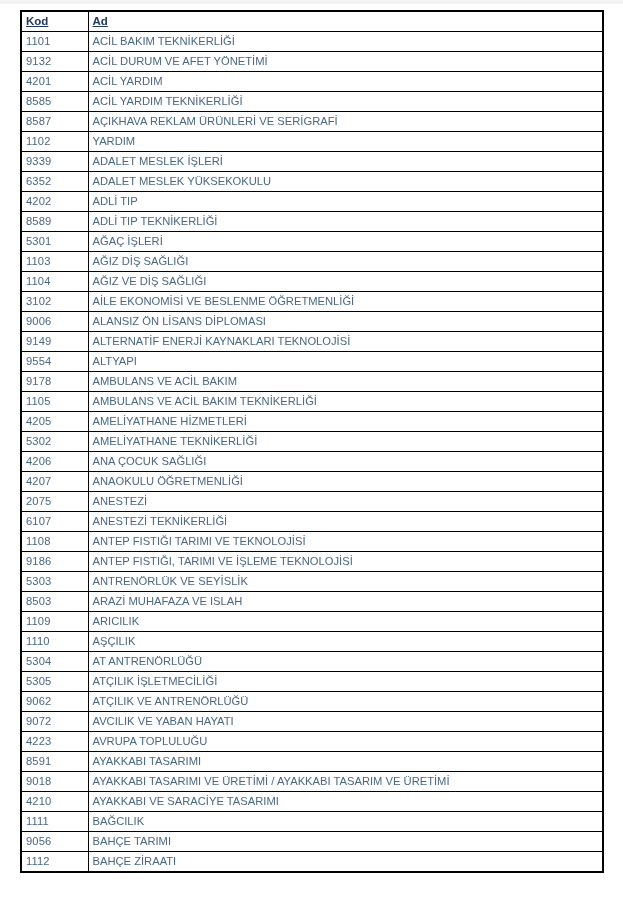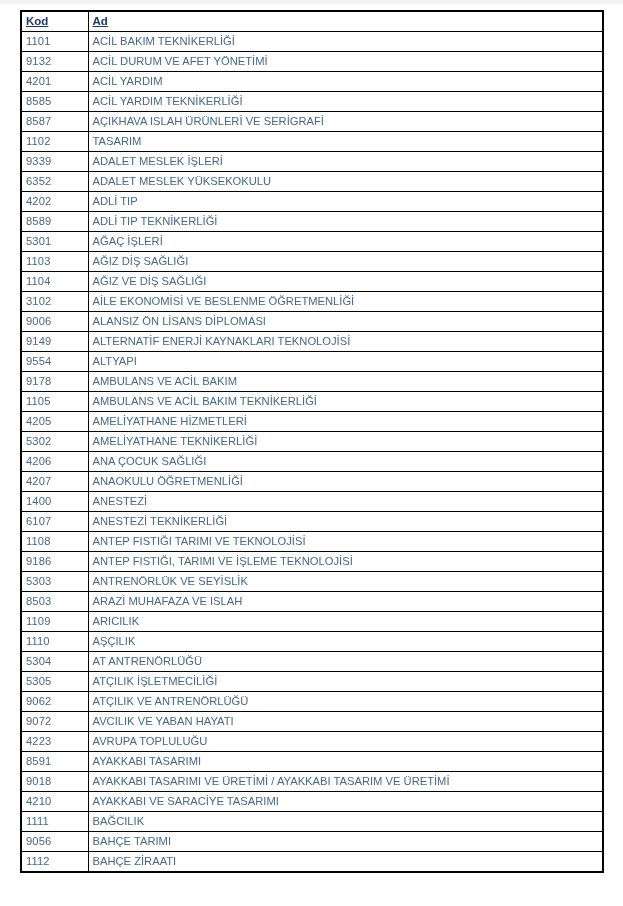--- a/index.html
+++ b/index.html
@@ -90,25 +90,25 @@
         <tr>
           <td class="cell-kod">4201</td>
           <td class="cell-ad">ACİL YARDIM</td>
         </tr>
         <tr>
           <td class="cell-kod">8585</td>
           <td class="cell-ad">ACİL YARDIM TEKNİKERLİĞİ</td>
         </tr>
         <tr>
           <td class="cell-kod">8587</td>
-          <td class="cell-ad">AÇIKHAVA ISLAH ÜRÜNLERİ VE SERİGRAFİ</td>
+          <td class="cell-ad">AÇIKHAVA REKLAM ÜRÜNLERİ VE SERİGRAFİ</td>
         </tr>
         <tr>
           <td class="cell-kod">1102</td>
-          <td class="cell-ad">TASARIM</td>
+          <td class="cell-ad">YARDIM</td>
         </tr>
         <tr>
           <td class="cell-kod">9339</td>
           <td class="cell-ad">ADALET MESLEK İŞLERİ</td>
         </tr>
         <tr>
           <td class="cell-kod">6352</td>
           <td class="cell-ad">ADALET MESLEK YÜKSEKOKULU</td>
         </tr>
         <tr>
@@ -165,21 +165,21 @@
         </tr>
         <tr>
           <td class="cell-kod">4206</td>
           <td class="cell-ad">ANA ÇOCUK SAĞLIĞI</td>
         </tr>
         <tr>
           <td class="cell-kod">4207</td>
           <td class="cell-ad">ANAOKULU ÖĞRETMENLİĞİ</td>
         </tr>
         <tr>
-          <td class="cell-kod">1400</td>
+          <td class="cell-kod">2075</td>
           <td class="cell-ad">ANESTEZİ</td>
         </tr>
         <tr>
           <td class="cell-kod">6107</td>
           <td class="cell-ad">ANESTEZİ TEKNİKERLİĞİ</td>
         </tr>
         <tr>
           <td class="cell-kod">1108</td>
           <td class="cell-ad">ANTEP FISTIĞI TARIMI VE TEKNOLOJİSİ</td>
         </tr>

